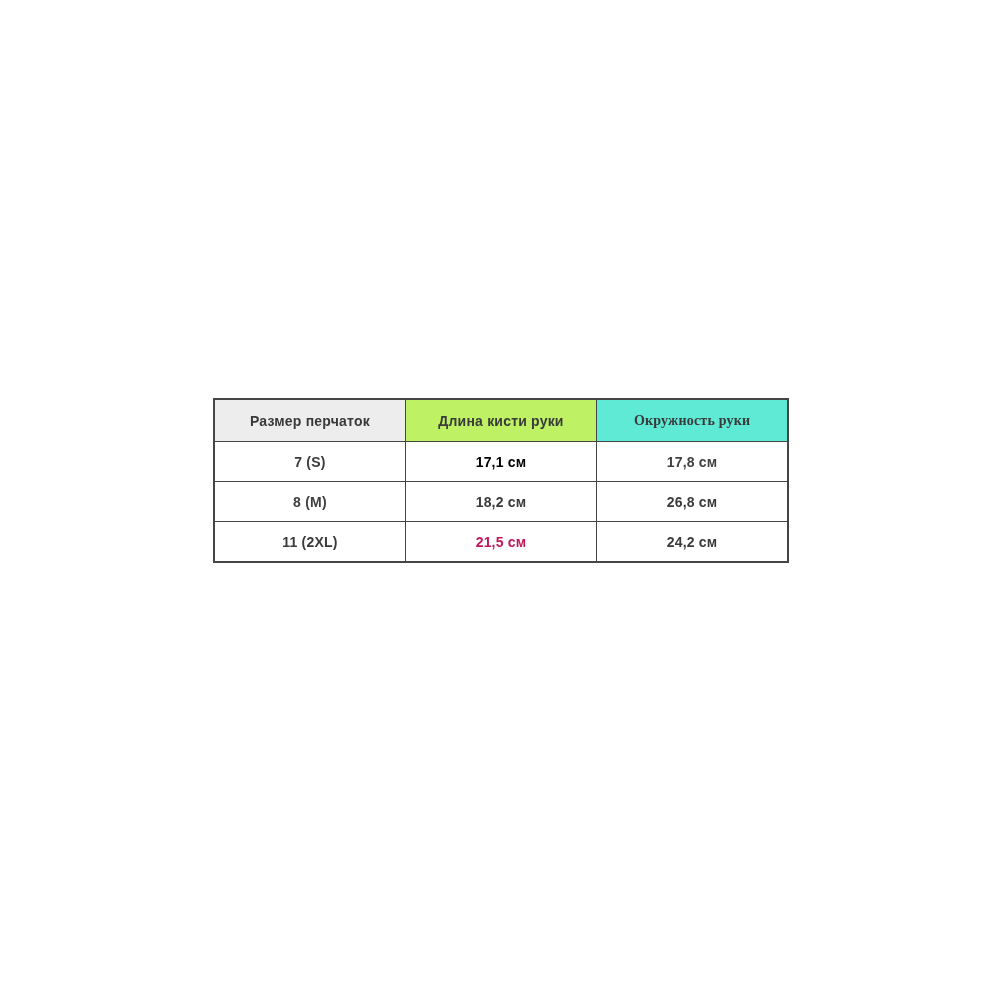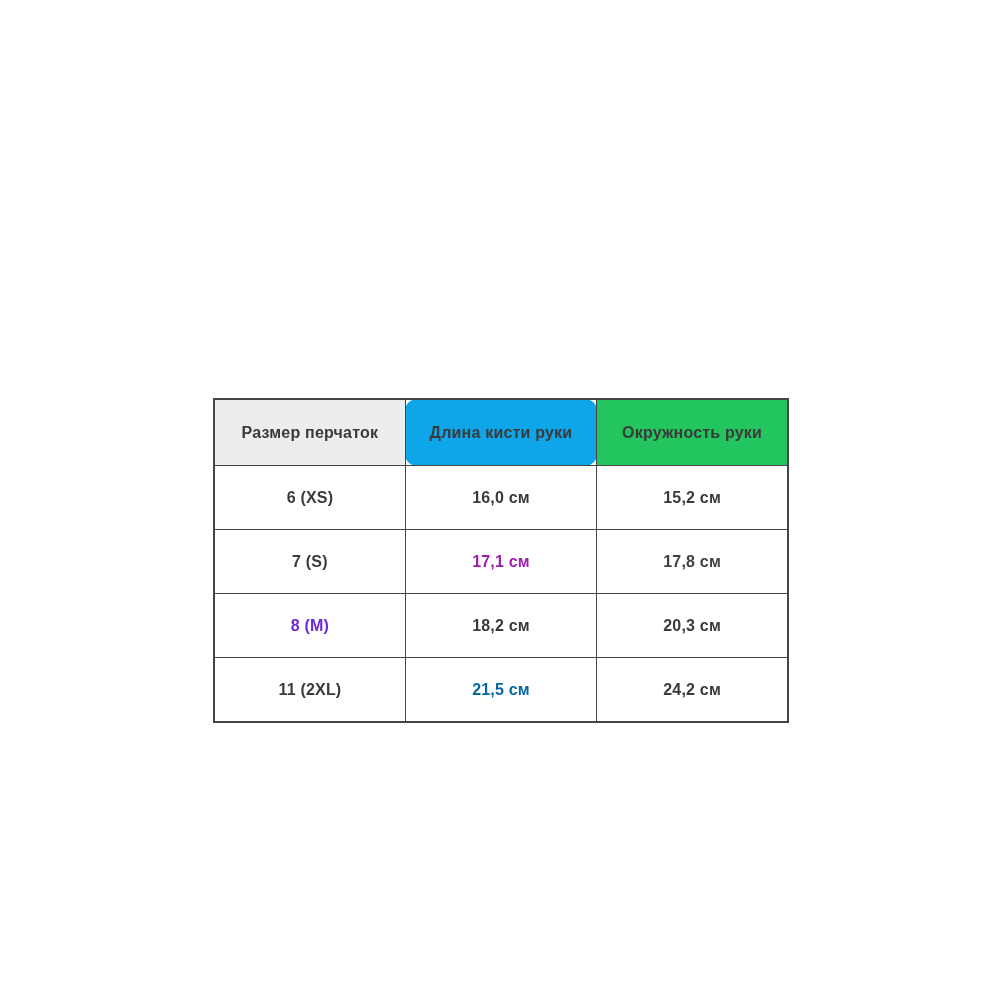--- a/index.html
+++ b/index.html
@@ -22,63 +22,58 @@
     width: 576px;
     border-collapse: collapse;
     table-layout: fixed;
     border: 2px solid #454545;
   }
   .size-table th,
   .size-table td {
     border: 1px solid #454545;
     text-align: center;
     vertical-align: middle;
-    font-size: 16px;
+    font-size: 14px;
     font-weight: 700;
     color: #3a3a3a;
     letter-spacing: 0.2px;
-    padding: 18px;
+    padding: 6px;
   }
   .size-table th {
     height: 29px;
     background: #ededed;
   }
   .size-table td {
     height: 27px;
     background: #ffffff;
   }
 </style>
 </head>
 <body>
 
 <div class="canvas">
   <table class="size-table" style="border-color: rgb(69, 69, 69);">
     <thead>
       <tr>
           <th style="background: rgb(237, 237, 237); border-color: rgb(69, 69, 69); color: rgb(58, 58, 58);">Размер перчаток</th>
-          <th style="background: #0ea5e9; border-color: rgb(69, 69, 69); color: rgb(58, 58, 58); border-radius: 12px;">Длина кисти руки</th>
-          <th style="background: #22c55e; border-color: rgb(69, 69, 69); color: rgb(58, 58, 58);">Окружность руки</th>
+          <th style="background: #bef264; border-color: rgb(69, 69, 69); color: rgb(58, 58, 58);">Длина кисти руки</th>
+          <th style="background: #5eead4; border-color: rgb(69, 69, 69); color: rgb(58, 58, 58); font-family: Liberation Serif, serif;">Окружность руки</th>
         </tr>
     </thead>
     <tbody>
         <tr>
-          <td style="border-color: rgb(69, 69, 69); color: rgb(58, 58, 58);">6 (XS)</td>
-          <td style="border-color: rgb(69, 69, 69); color: rgb(58, 58, 58);">16,0 см</td>
-          <td style="border-color: rgb(69, 69, 69); color: rgb(58, 58, 58);">15,2 см</td>
-        </tr>
-        <tr>
           <td style="border-color: rgb(69, 69, 69); color: rgb(58, 58, 58); text-align: center;">7 (S)</td>
-          <td style="border-color: rgb(69, 69, 69); color: #a21caf;">17,1 см</td>
+          <td style="border-color: rgb(69, 69, 69); color: #000000;">17,1 см</td>
           <td style="border-color: rgb(69, 69, 69); color: #404040;">17,8 см</td>
         </tr>
         <tr>
-          <td style="border-color: rgb(69, 69, 69); color: #6d28d9;">8 (M)</td>
+          <td style="border-color: rgb(69, 69, 69); color: #404040;">8 (M)</td>
           <td style="border-color: rgb(69, 69, 69); color: rgb(58, 58, 58);">18,2 см</td>
-          <td style="border-color: rgb(69, 69, 69); color: rgb(58, 58, 58);">20,3 см</td>
+          <td style="border-color: rgb(69, 69, 69); color: rgb(58, 58, 58);">26,8 см</td>
         </tr>
         <tr>
           <td style="border-color: rgb(69, 69, 69); color: rgb(58, 58, 58);">11 (2XL)</td>
-          <td style="border-color: rgb(69, 69, 69); color: #0369a1; margin-left: 36px;">21,5 см</td>
+          <td style="border-color: rgb(69, 69, 69); color: #be185d; margin-left: 36px;">21,5 см</td>
           <td style="border-color: rgb(69, 69, 69); color: rgb(58, 58, 58);">24,2 см</td>
         </tr>
       </tbody>
   </table>
 </div>
 
 </body></html>

